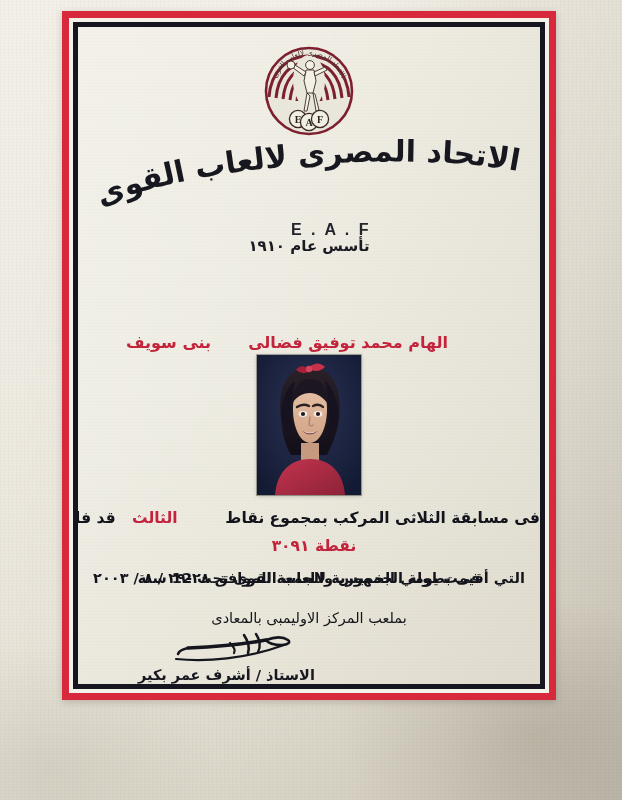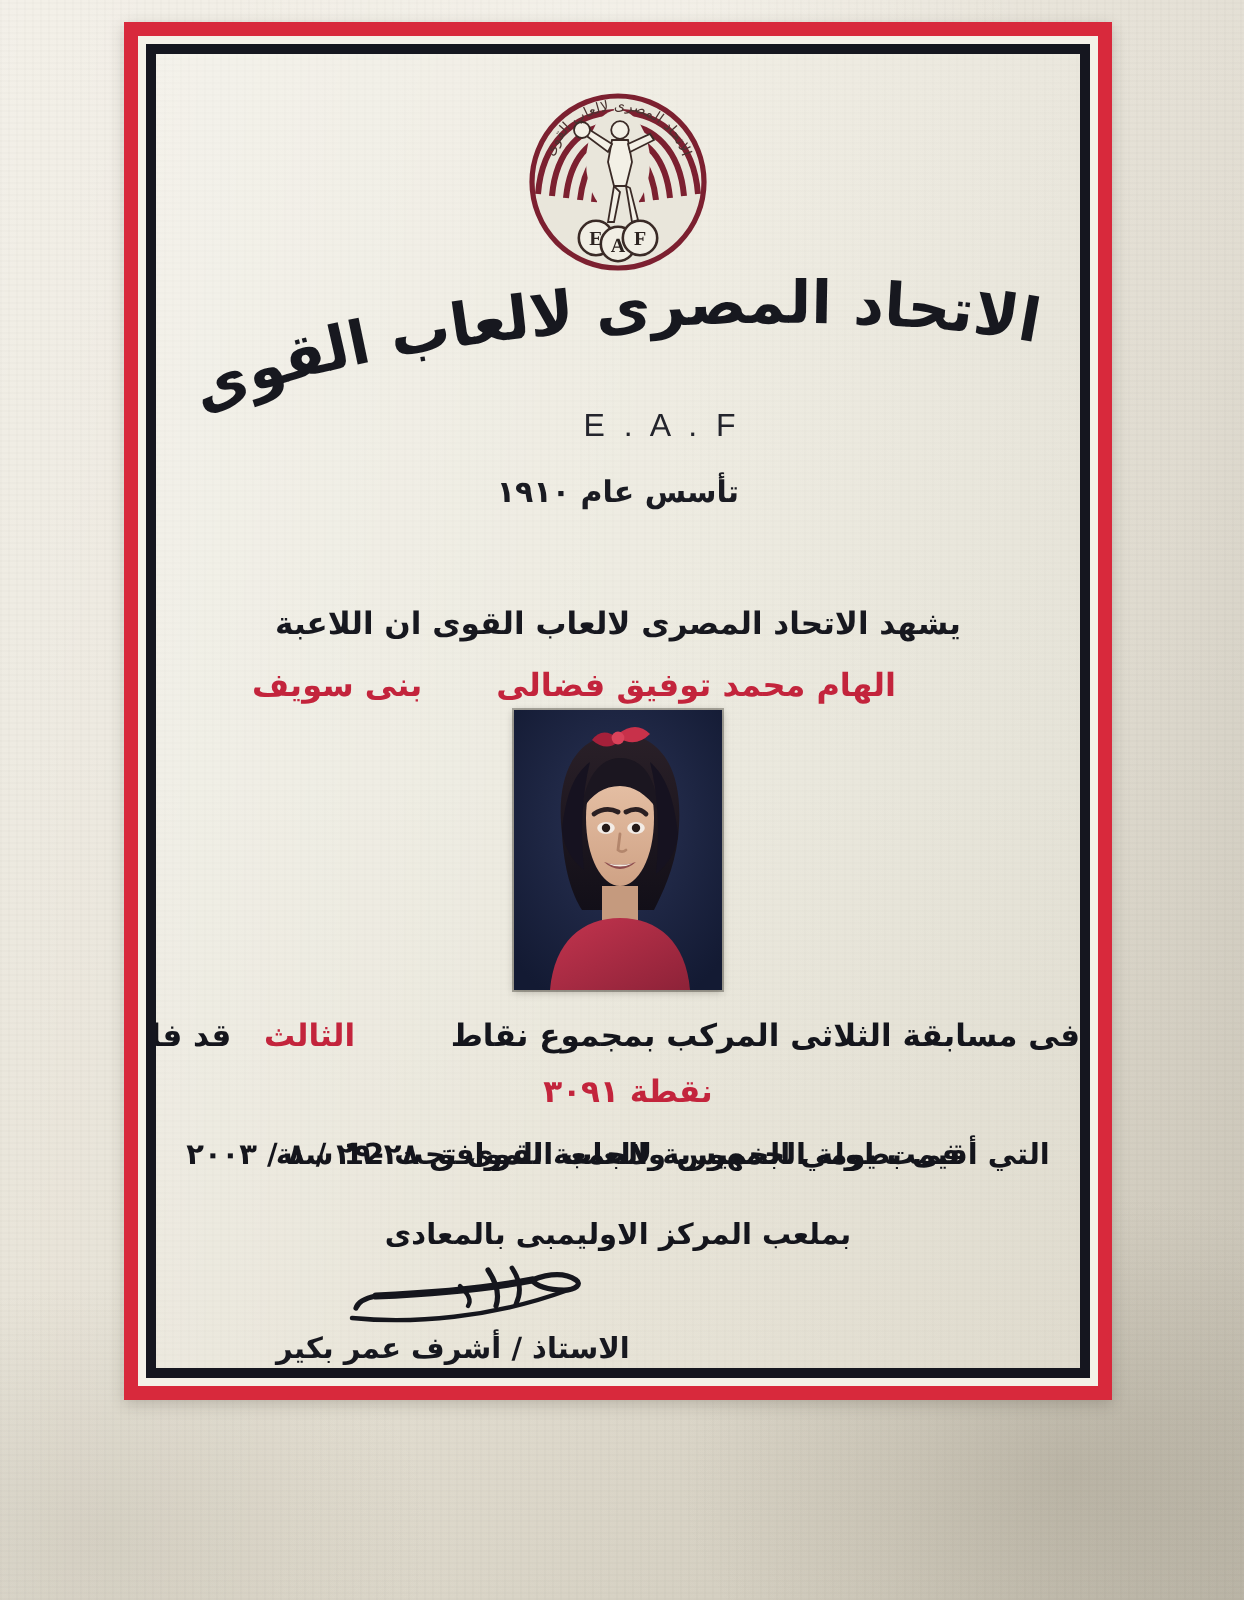--- a/index.html
+++ b/index.html
@@ -116,24 +116,24 @@
   }
 
   .line {
     position: absolute;
     left: 0;
     right: 0;
     white-space: nowrap;
   }
 
   #eaf {
-    top: 178px;
+    top: 194px;
     font-family: "Liberation Sans", sans-serif;
     font-size: 16px;
-    font-weight: normal;
+    font-weight: bold;
     letter-spacing: 2.5px;
     color: #23242c;
     direction: ltr;
     padding-left: 44px;
   }
   #founded {
     top: 210px;
     font-size: 15px;
     font-weight: bold;
     color: #1a1b22;
@@ -205,21 +205,21 @@
   #points-line {
     top: 510px;
     font-size: 15.5px;
     font-weight: bold;
     color: #c3243c;
   }
   #points-line .num { padding-left: 10px; }
 
   #event1 { top: 543px; font-size: 14.5px; font-weight: bold; }
   #event2 { top: 543px; font-size: 14.5px; font-weight: bold; }
-  #event3 { top: 583px; font-size: 14.5px; font-weight: bold; }
+  #event3 { top: 583px; font-size: 14.5px; font-weight: normal; }
 
   
   #signature {
     position: absolute;
     left: 92px;
     top: 604px;
     width: 150px;
     height: 40px;
   }
   #sig-name {
@@ -308,21 +308,20 @@
                   <textPath href="#titlecurve" startOffset="50%" text-anchor="middle">الاتحاد المصرى لالعاب القوى</textPath>
                 </text>
               </svg>
             </div>
 
             <div class="line" id="eaf">E . A . F</div>
 
             <div class="line" id="founded">تأسس عام ١٩١٠</div>
 
 
-            <div class="line" id="attest">يشهد الاتحاد المصرى لالعاب القوى ان اللاعبة</div>
 
             <div id="name-row">
               <span id="athlete-name">الهام محمد توفيق فضالى</span>
               <span id="governorate">بنى سويف</span>
             </div>
 
             <div id="photo-frame">
               <svg id="photo-svg" viewBox="0 0 104 140" preserveAspectRatio="xMidYMid slice" aria-hidden="true">
                 <defs>
                   <radialGradient id="bgGlow" cx="50%" cy="40%" r="70%">

